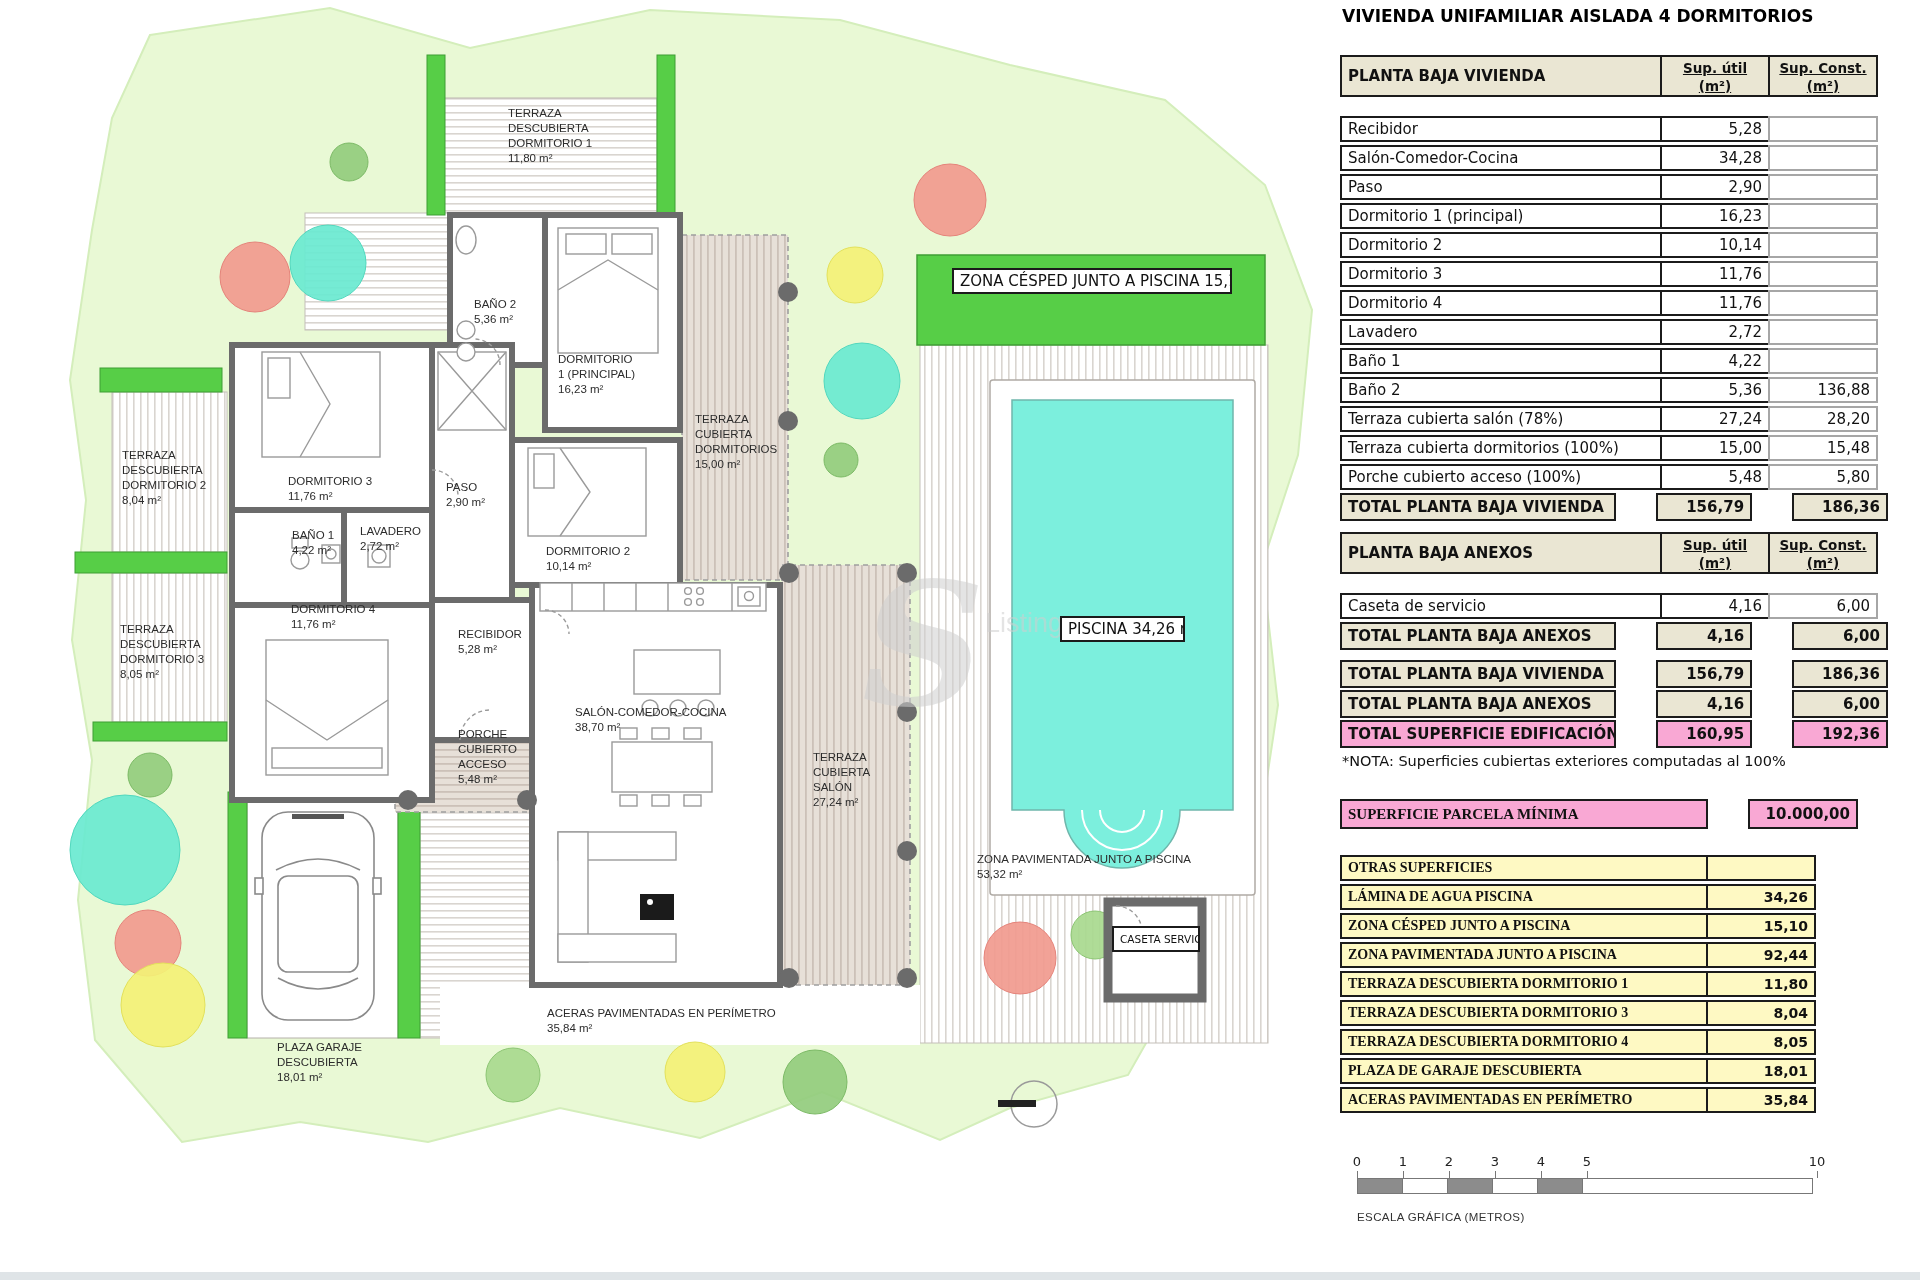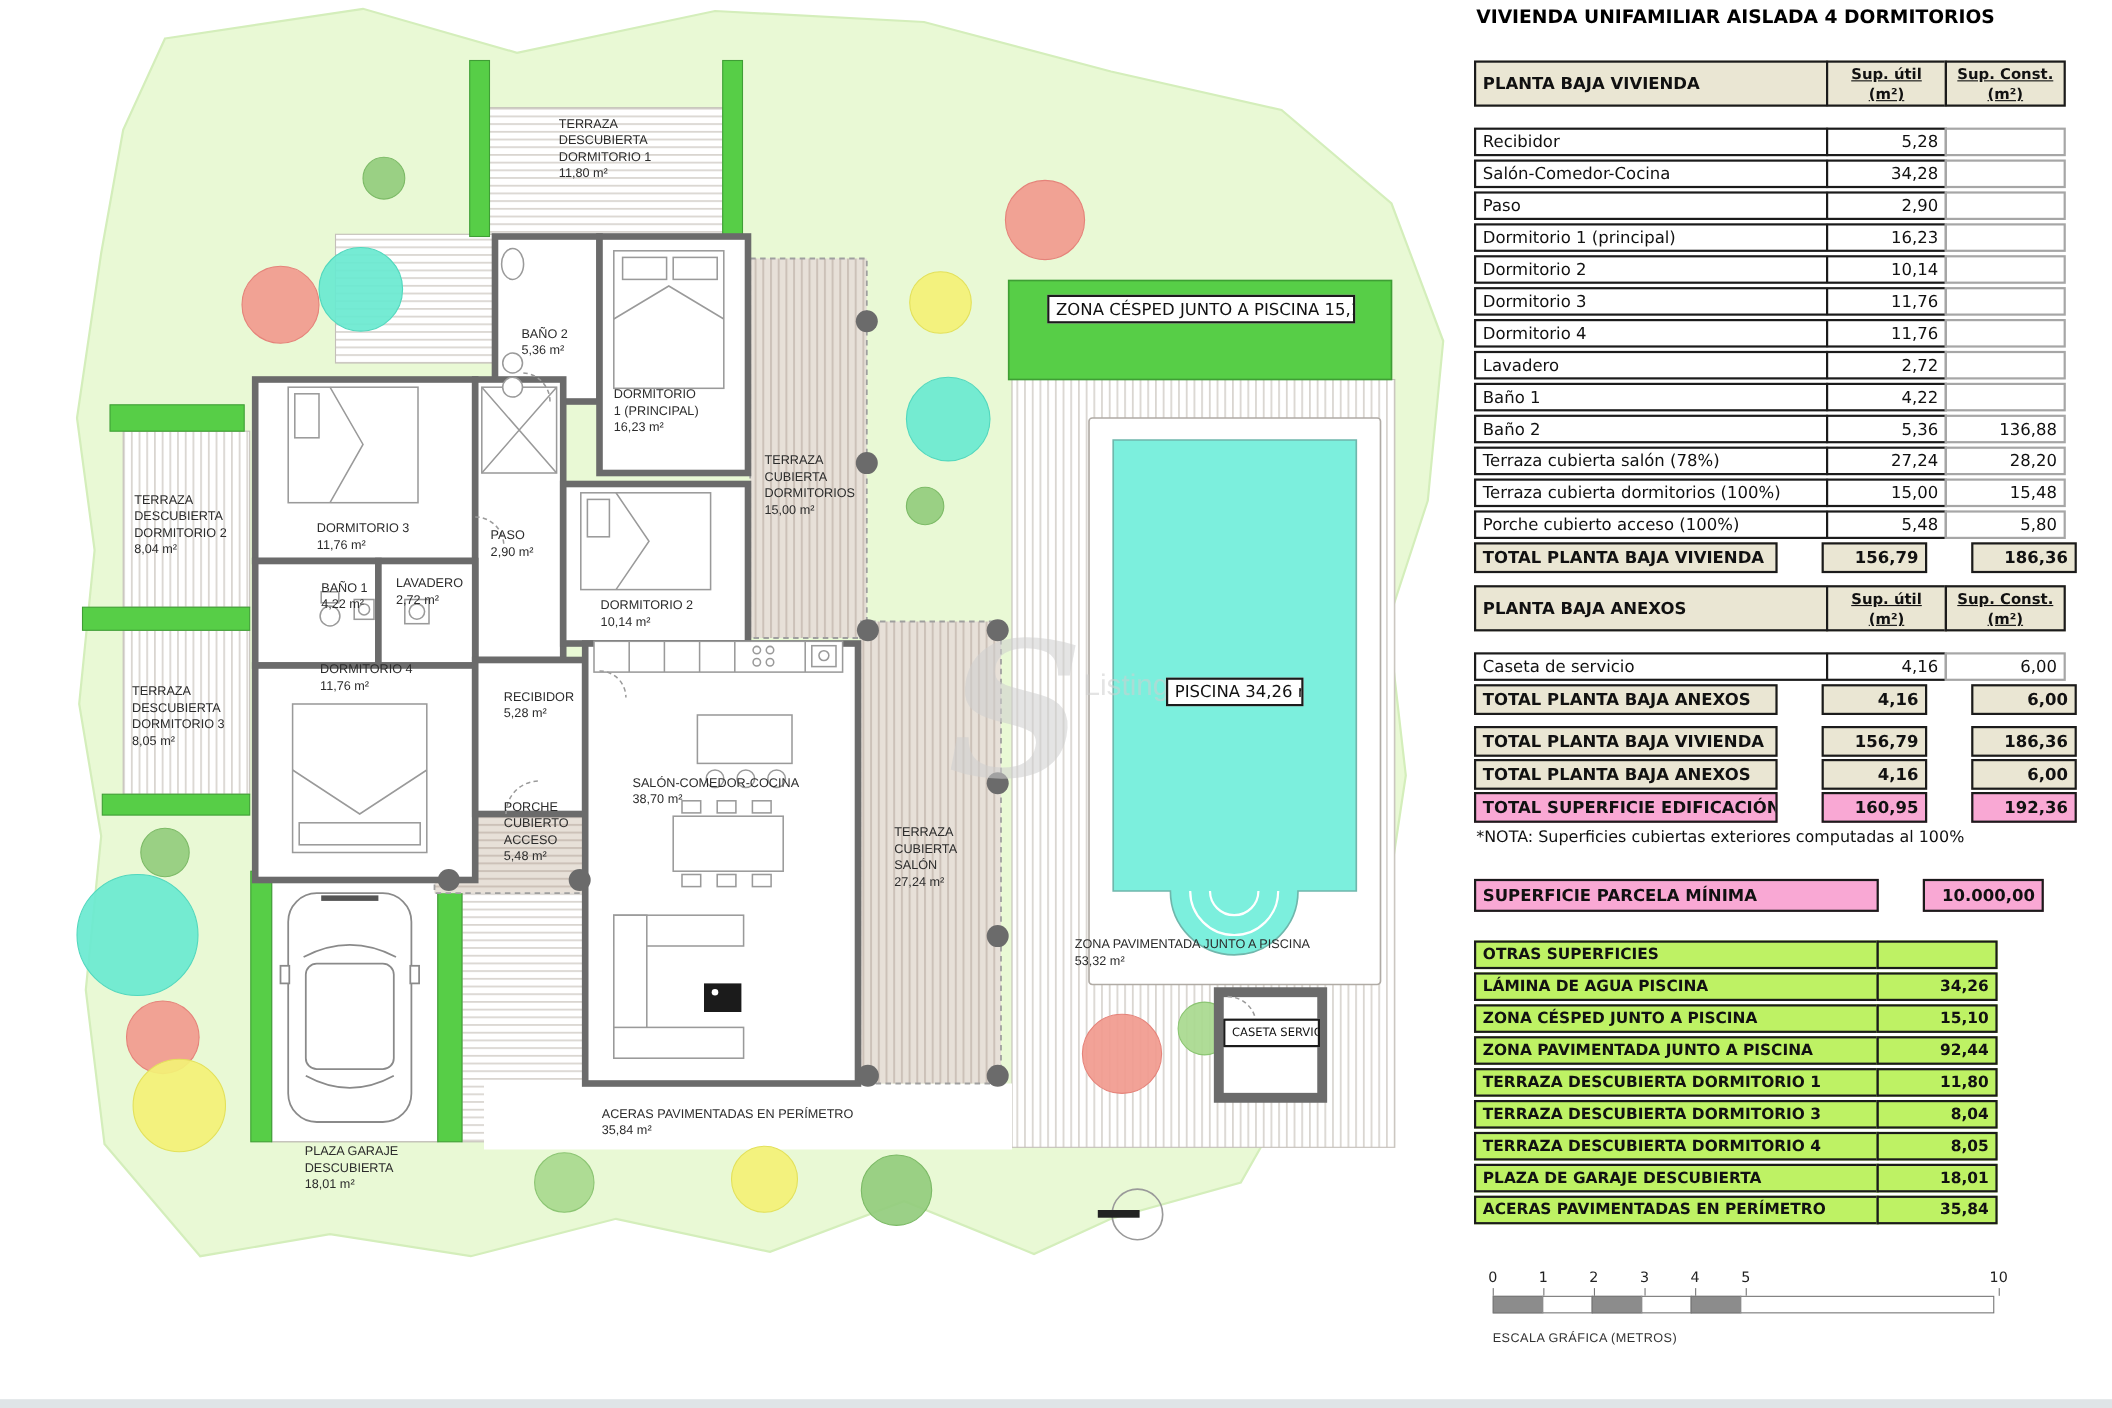--- a/index.html
+++ b/index.html
@@ -20,22 +20,22 @@
   .lab{width:322px;}
   .num{width:110px;margin-left:-2px;text-align:right;}
   .lite{border-color:#a6a6a6;}
   .hdr{height:58px;margin-top:0;}
   .hdr .c{background:#eae6d3;font-weight:bold;height:42px;}
   .hdr .lab{line-height:38px;}
   .hdr .num{font-size:13.5px;line-height:18px;white-space:pre-line;text-align:center;padding-top:2px;text-decoration:underline;}
   .tot{height:28px;gap:42px;}
   .tot .c{background:#eae6d3;font-weight:bold;height:28px;line-height:24px;}
   .blue .c{background:#f9a8d4;}
-  .wlab{width:368px;}
-  .beige .c{background:#bef264;font-weight:bold;}
+  .wlab{width:368px;font-family:Liberation Serif, serif;}
+  .beige .c{background:#fef9c3;font-weight:bold;}
   .o-row{height:26px;}
   .o-row .c{font-size:14px;line-height:22px;}
   #nota{position:absolute;left:2px;top:752px;font:14.5px/18px "DejaVu Sans",sans-serif;color:#111;white-space:nowrap;}
   
   #escala{position:absolute;left:17px;top:1155px;width:480px;height:90px;}
   .tickline{position:absolute;top:16px;width:1px;height:7px;background:#777;}
   .ticknum{position:absolute;top:0;width:24px;margin-left:-12px;text-align:center;
            font:13px/14px "DejaVu Sans",sans-serif;color:#222;}
   #sbar{position:absolute;left:0;top:23px;height:16px;display:flex;}
   .seg{box-sizing:border-box;border:1px solid #777;height:16px;}

